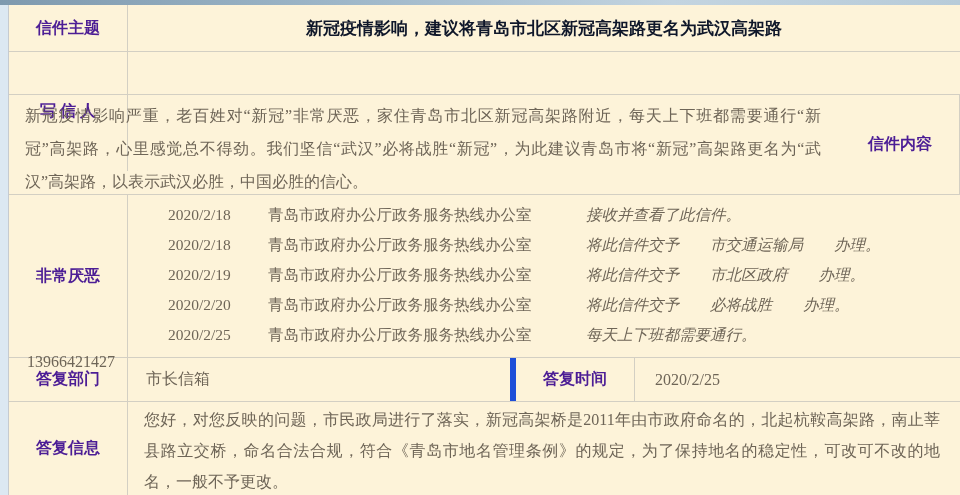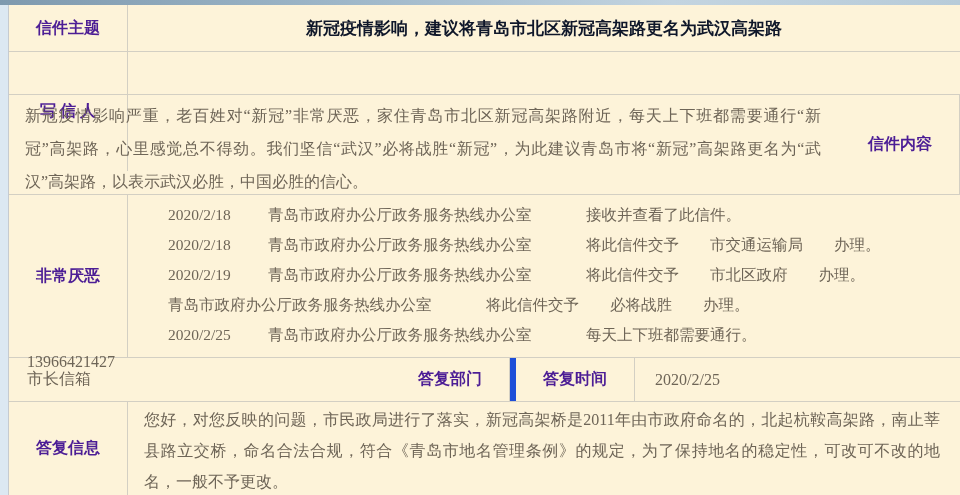--- a/index.html
+++ b/index.html
@@ -60,21 +60,21 @@
   }
   .row-process { height: 163px; }
   .process-list { flex: 1 1 auto; padding-top: 5px; }
   .process-step {
     display: flex; line-height: 30px;
     padding-left: 40px; font-size: 15.5px;
     white-space: pre;
   }
   .p-date { width: 100px; flex: 0 0 100px; }
   .p-org  { width: 318px; flex: 0 0 318px; }
-  .p-action { flex: 1 1 auto; }
+  .p-action { flex: 1 1 auto; font-style: italic; }
   .row-replydept { height: 44px; }
   .dept-value { width: 382px; flex: 0 0 382px; padding-left: 18px; }
   .row-replyinfo { height: 93px; }
   .reply-para { line-height: 31px; padding-top: 2px; }
 </style>
 </head>
 <body>
 
 <div class="topbar"></div>
 
@@ -111,34 +111,35 @@
         <span class="p-date">2020/2/18</span>
         <span class="p-org">青岛市政府办公厅政务服务热线办公室</span>
         <span class="p-action">将此信件交予　　市交通运输局　　办理。</span>
       </div>
       <div class="process-step">
         <span class="p-date">2020/2/19</span>
         <span class="p-org">青岛市政府办公厅政务服务热线办公室</span>
         <span class="p-action">将此信件交予　　市北区政府　　办理。</span>
       </div>
       <div class="process-step">
+        <span class="p-date">2020/2/20</span>
         <span class="p-org">青岛市政府办公厅政务服务热线办公室</span>
         <span class="p-action">将此信件交予　　必将战胜　　办理。</span>
       </div>
       <div class="process-step">
         <span class="p-date">2020/2/25</span>
         <span class="p-org">青岛市政府办公厅政务服务热线办公室</span>
         <span class="p-action">每天上下班都需要通行。</span>
       </div>
     </div>
   </div>
 
   <div class="row row-replydept">
+    <div class="cell label-cell">答复部门</div>
     <div class="cell value-cell dept-value">市长信箱</div>
-    <div class="cell label-cell">答复部门</div>
     <div class="cell label-cell mid">答复时间</div>
     <div class="cell value-cell time-value">2020/2/25</div>
   </div>
 
   <div class="row row-replyinfo">
     <div class="cell label-cell">答复信息</div>
     <div class="cell para-cell">
       <p class="para reply-para">您好，对您反映的问题，市民政局进行了落实，新冠高架桥是2011年由市政府命名的，北起杭鞍高架路，南止莘县路立交桥，命名合法合规，符合《青岛市地名管理条例》的规定，为了保持地名的稳定性，可改可不改的地名，一般不予更改。</p>
     </div>
   </div>

